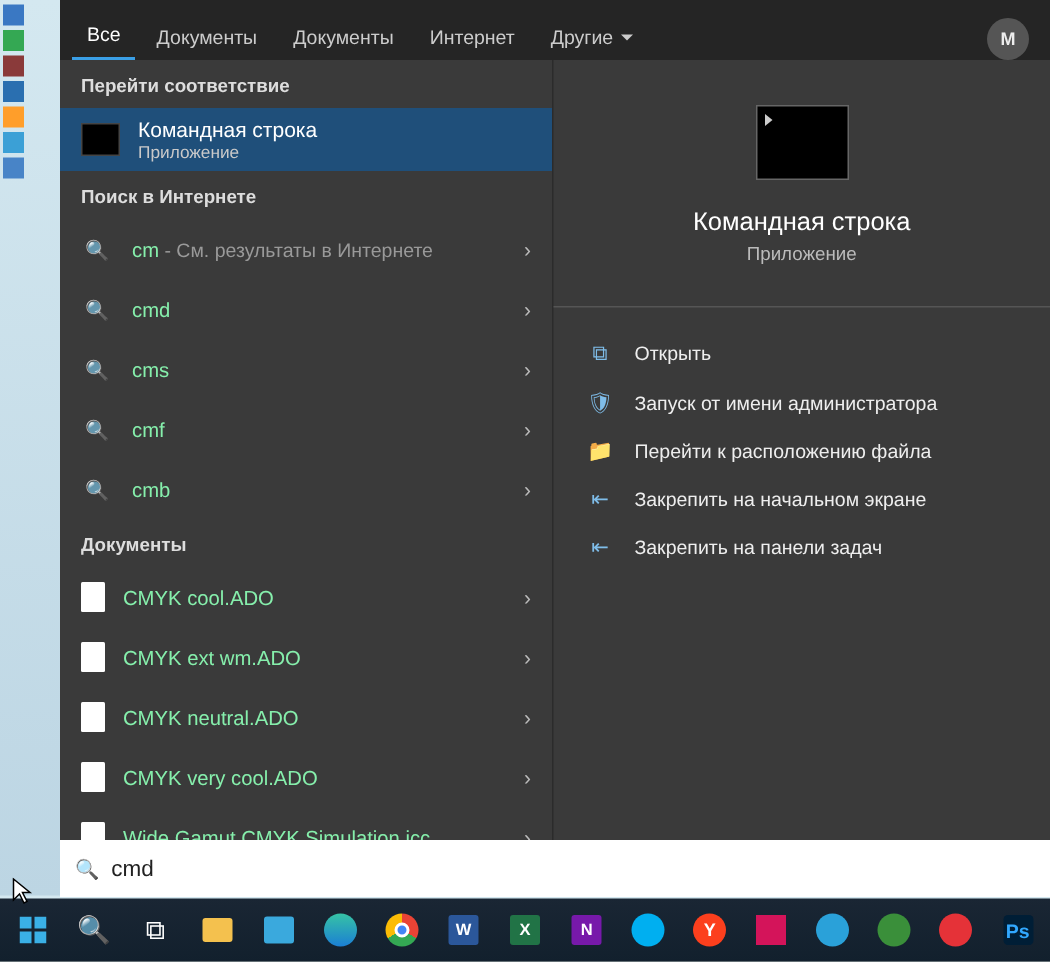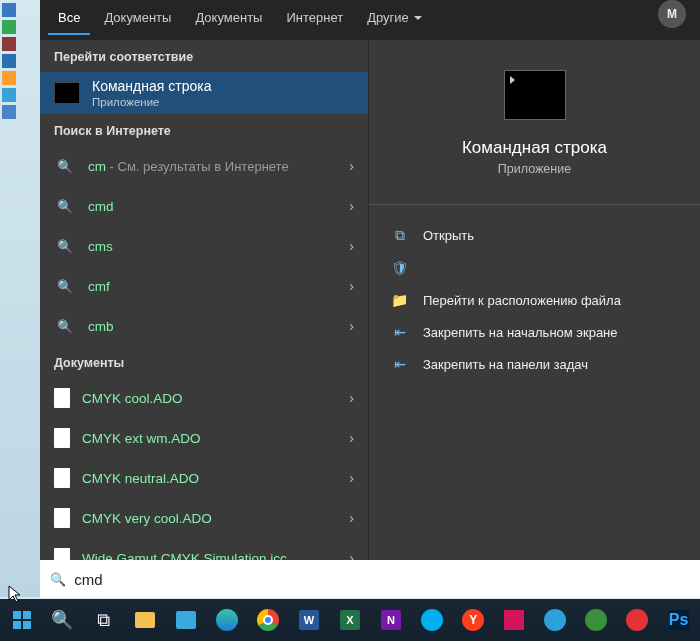--- a/index.html
+++ b/index.html
@@ -24,21 +24,21 @@
   .panel {
     position: absolute;
     left: 40px; top: 0;
     width: 660px; height: 560px;
     background: #2b2b2b;
     display: flex;
     flex-direction: column;
   }
   .tabbar {
     display: flex;
-    align-items: flex-start;
+    align-items: flex-end;
     height: 40px;
     background: #252525;
     padding: 0 8px;
     gap: 4px;
   }
   .tab {
     color: #ccc;
     padding: 10px 10px 8px;
     font-size: 13px;
     cursor: pointer;
@@ -306,20 +306,21 @@
       <div class="preview-icon"></div>
       <div class="preview-title">Командная строка</div>
       <div class="preview-sub">Приложение</div>
       <div class="divider"></div>
       <div class="action">
         <span class="ic">⧉</span>
         <span>Открыть</span>
       </div>
       <div class="action">
         <span class="ic">🛡</span>
+        <span>Запуск от имени администратора</span>
       </div>
       <div class="action">
         <span class="ic">📁</span>
         <span>Перейти к расположению файла</span>
       </div>
       <div class="action">
         <span class="ic">⇤</span>
         <span>Закрепить на начальном экране</span>
       </div>
       <div class="action">
@@ -383,19 +384,19 @@
   <div class="taskbtn">
       <span class="circle" style="background:#2aa1d9"></span>
     </div>
   <div class="taskbtn">
       <span class="circle" style="background:#3a8f3a"></span>
     </div>
   <div class="taskbtn">
       <span class="circle" style="background:#e53238"></span>
     </div>
   <div class="taskbtn">
-      <span style="width:20px;height:20px;background:#001e36;color:#31a8ff;font-size:16px;font-weight:700;display:flex;align-items:center;justify-content:center;border-radius:3px">Ps</span>
+      <span style="width:20px;height:20px;background:#001e36;color:#31a8ff;font-size:13px;font-weight:700;display:flex;align-items:center;justify-content:center;border-radius:3px">Ps</span>
     </div>
 </div>
 
 <svg class="cursor" viewBox="0 0 14 18">
     <path d="M1 1 L1 15 L5 11 L8 17 L10 16 L7 10 L12 10 Z" fill="#fff" stroke="#000" stroke-width="1"></path>
   </svg>
 
 </body></html>

